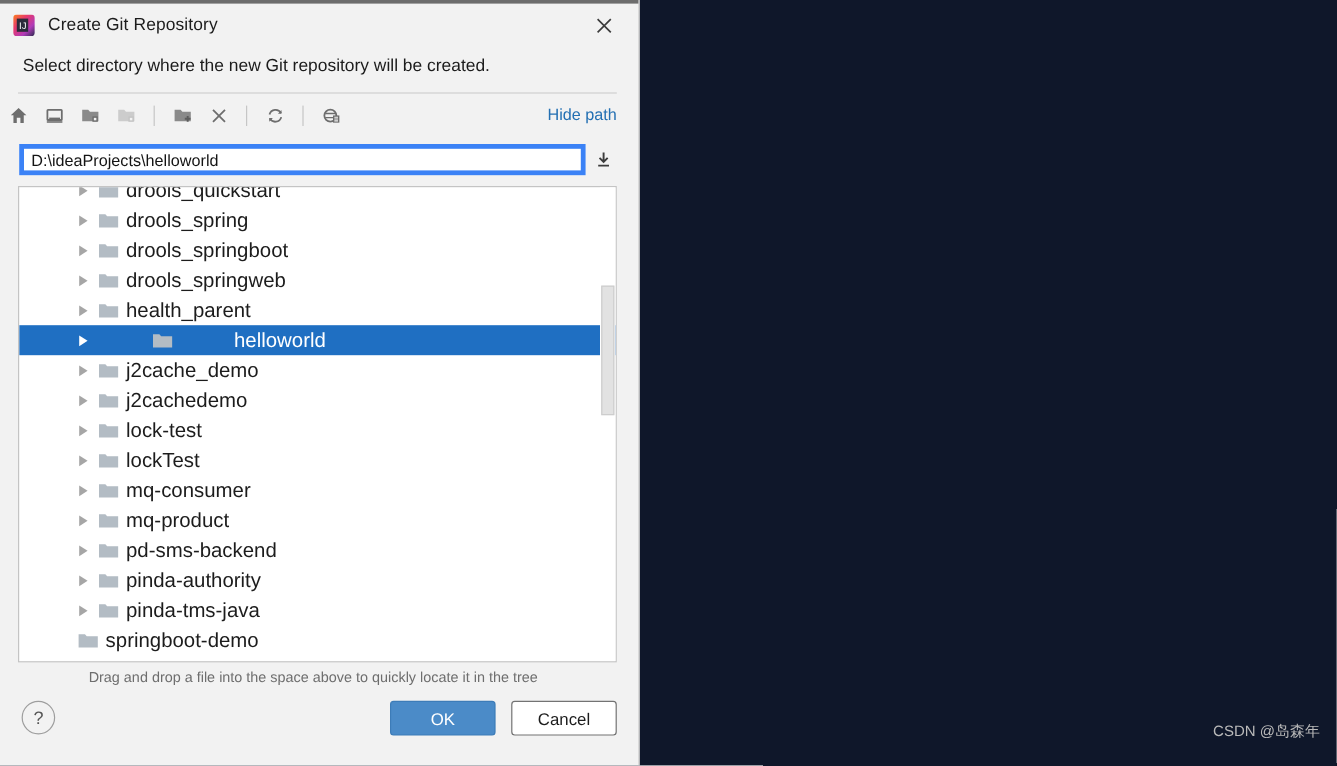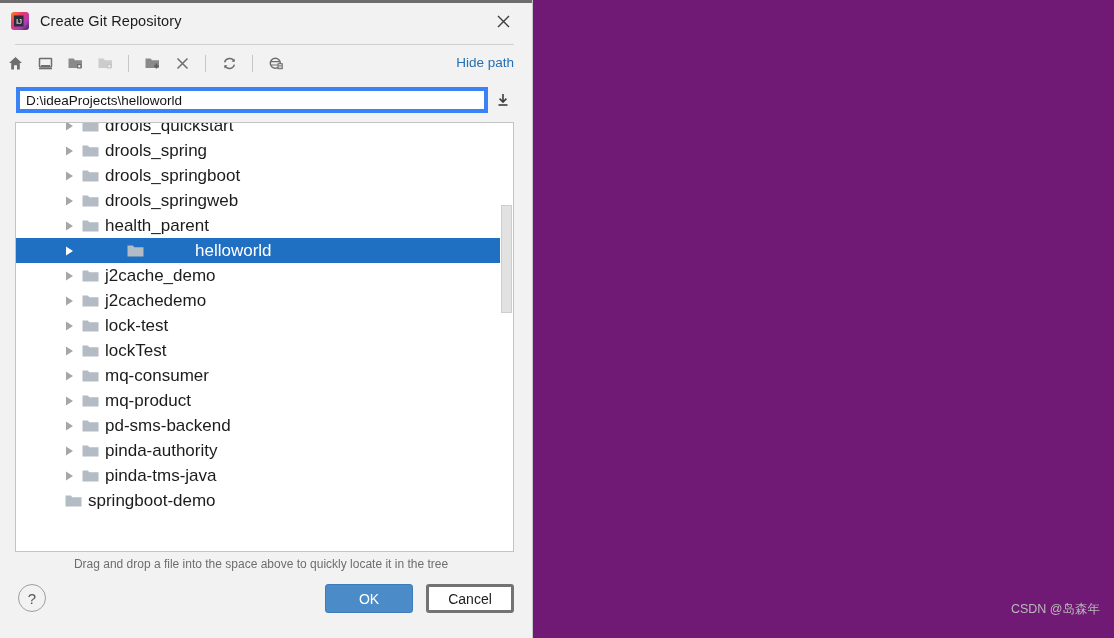--- a/index.html
+++ b/index.html
@@ -9,21 +9,21 @@
     width: 1114px;
     height: 638px;
     overflow: hidden;
     font-family: "Liberation Sans", sans-serif;
   }
 
   #root {
     position: relative;
     width: 1114px;
     height: 638px;
-    background: #701a75;
+    background: #0f172a;
   }
 
   
   .dialog {
     position: absolute;
     left: 0;
     top: 0;
     width: 533px;
     height: 638px;
     background: #f2f2f2;
@@ -272,21 +272,21 @@
   .btn-ok {
     background: #4b8bc8;
     color: #ffffff;
     border: 1px solid #3d7cb8;
     margin-right: 13px;
     width: 88px;
   }
   .btn-cancel {
     background: #ffffff;
     color: #1c1c1c;
-    border: 3px solid #737373;
+    border: 1px solid #737373;
     width: 88px;
   }
 
   
   .watermark {
     position: absolute;
     right: 14px;
     bottom: 20px;
     font-size: 12.5px;
     color: #b9b9b9;
@@ -318,20 +318,21 @@
         </svg>
       </span>
       <span class="title-text">Create Git Repository</span>
       <span class="close-btn">
         <svg width="15" height="15" viewBox="0 0 15 15">
           <path d="M2 2 L13 13 M13 2 L2 13" stroke="#3c3c3c" stroke-width="1.4" fill="none"></path>
         </svg>
       </span>
     </div>
 
+    <div class="description">Select directory where the new Git repository will be created.</div>
 
     <div class="hsep"></div>
 
     <div class="toolbar">
 
       <span class="tb-btn">
         <svg width="17" height="17" viewBox="0 0 17 17">
           <path d="M8.5 2 L15 8 L12.8 8 L12.8 14.5 L10 14.5 L10 10.2 L7 10.2 L7 14.5 L4.2 14.5 L4.2 8 L2 8 Z" fill="#6e6e6e"></path>
         </svg>
       </span>

